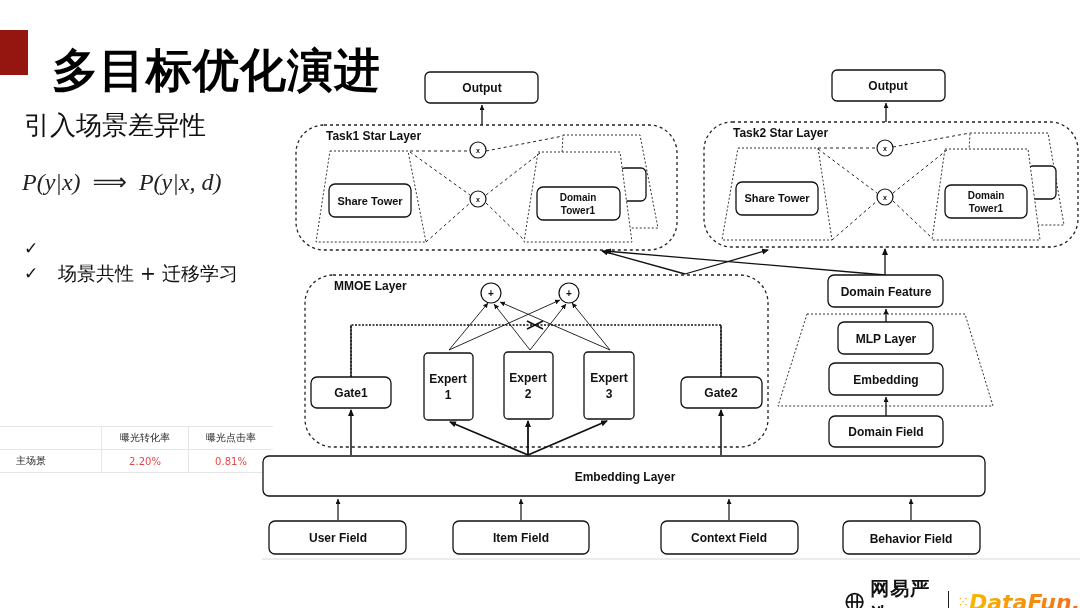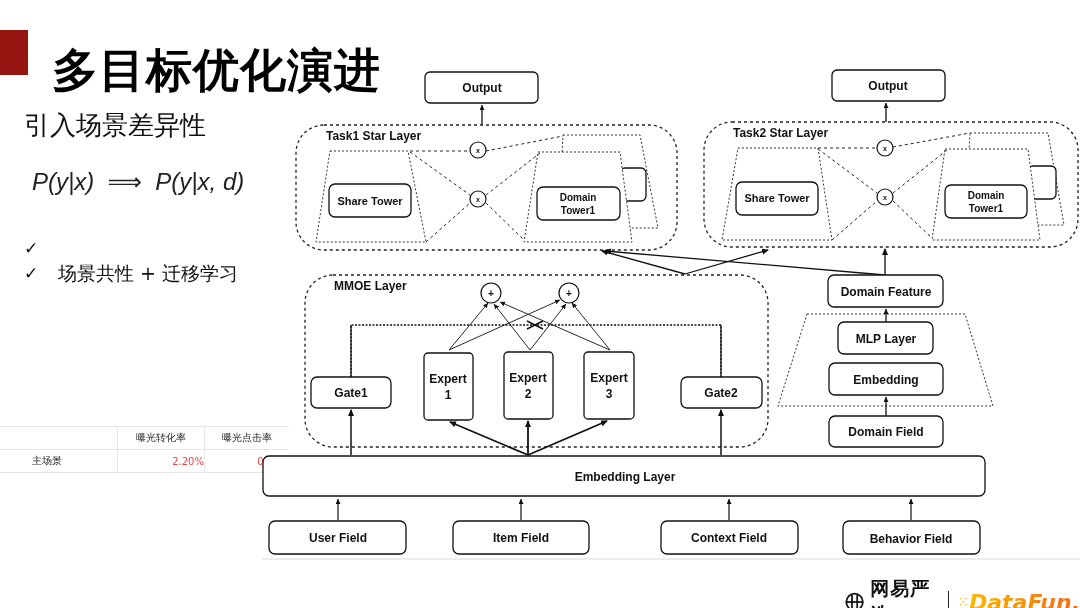--- a/index.html
+++ b/index.html
@@ -2,33 +2,33 @@
 <html><head>
 <meta charset="utf-8">
 <style>
   html, body { margin: 0; padding: 0; background: #ffffff; }
   body { width: 1080px; height: 608px; position: relative; overflow: hidden;
          font-family: "Liberation Sans", "DejaVu Sans", sans-serif; color: #111; }
   .title-bar { position: absolute; left: 0; top: 30px; width: 28px; height: 45px; background: #951610; }
   .title { position: absolute; left: 52px; top: 24px; font-size: 46px; font-weight: bold; letter-spacing: 1px;
            font-family: "DejaVu Sans", sans-serif; color: #000; margin-top: 16px; }
   .subtitle { position: absolute; left: 24px; top: 108px; font-size: 26px; font-family: "DejaVu Sans", sans-serif; color: #111; }
-  .formula { position: absolute; left: 32px; top: 168px; font-size: 24px; font-family: Liberation Sans, sans-serif; color: #222; }
+  .formula { position: absolute; left: 22px; top: 168px; font-size: 24px; font-family: Liberation Serif, serif; color: #222; }
   .formula i { font-style: italic; }
   .bullets { position: absolute; left: 24px; top: 236px; font-size: 19px; font-family: "DejaVu Sans", sans-serif; color: #111; line-height: 25px; }
   .bullet { display: flex; align-items: center; }
   .bullet .check { width: 34px; font-size: 17px; }
   .stats-table { position: absolute; left: 0; top: 426px; border-collapse: collapse; font-size: 10px;
                  font-family: "DejaVu Sans", sans-serif; }
   .stats-table td, .stats-table th { border-top: 1px solid #e6e6e6; border-bottom: 1px solid #e6e6e6; height: 22px; padding: 0; font-weight: normal; }
   .stats-table th { color: #222; }
-  .stats-table .c0 { width: 85px; text-align: left; padding-left: 32px; border-right: 1px solid #e6e6e6; color:#222; }
+  .stats-table .c0 { width: 85px; text-align: left; padding-left: 16px; border-right: 1px solid #e6e6e6; color:#222; }
   .stats-table .c1 { width: 86px; text-align: center; border-right: 1px solid #e6e6e6; }
   .stats-table .c2 { width: 84px; text-align: center; }
-  .stats-table .val { color: #e8474a; text-align: right; }
+  .stats-table .val { color: #e8474a; }
   .diagram { position: absolute; left: 0; top: 0; }
   .diagram text { font-family: "Liberation Sans", "DejaVu Sans", sans-serif; font-weight: bold; fill: #111; }
   .bottom-strip { position: absolute; left: 262px; top: 558px; width: 818px; height: 2px; background: #ececec; }
   .logo { position: absolute; left: 845px; top: 576px; display: flex; align-items: center; font-size: 19px;
           font-family: "DejaVu Sans", sans-serif; }
   .logo .yx-icon { width: 22px; height: 22px; margin-right: 6px; }
   .logo .yx-text { color: #111; font-weight: bold; letter-spacing: 1px; }
   .logo .sep { width: 1.5px; height: 22px; background: #222; margin: 0 8px; }
   .logo .df-dots { color: #f5b400; font-size: 14px; margin-right: 2px; letter-spacing: -2px; }
   .logo .df-text { font-style: italic; font-weight: bold; font-size: 22px;

